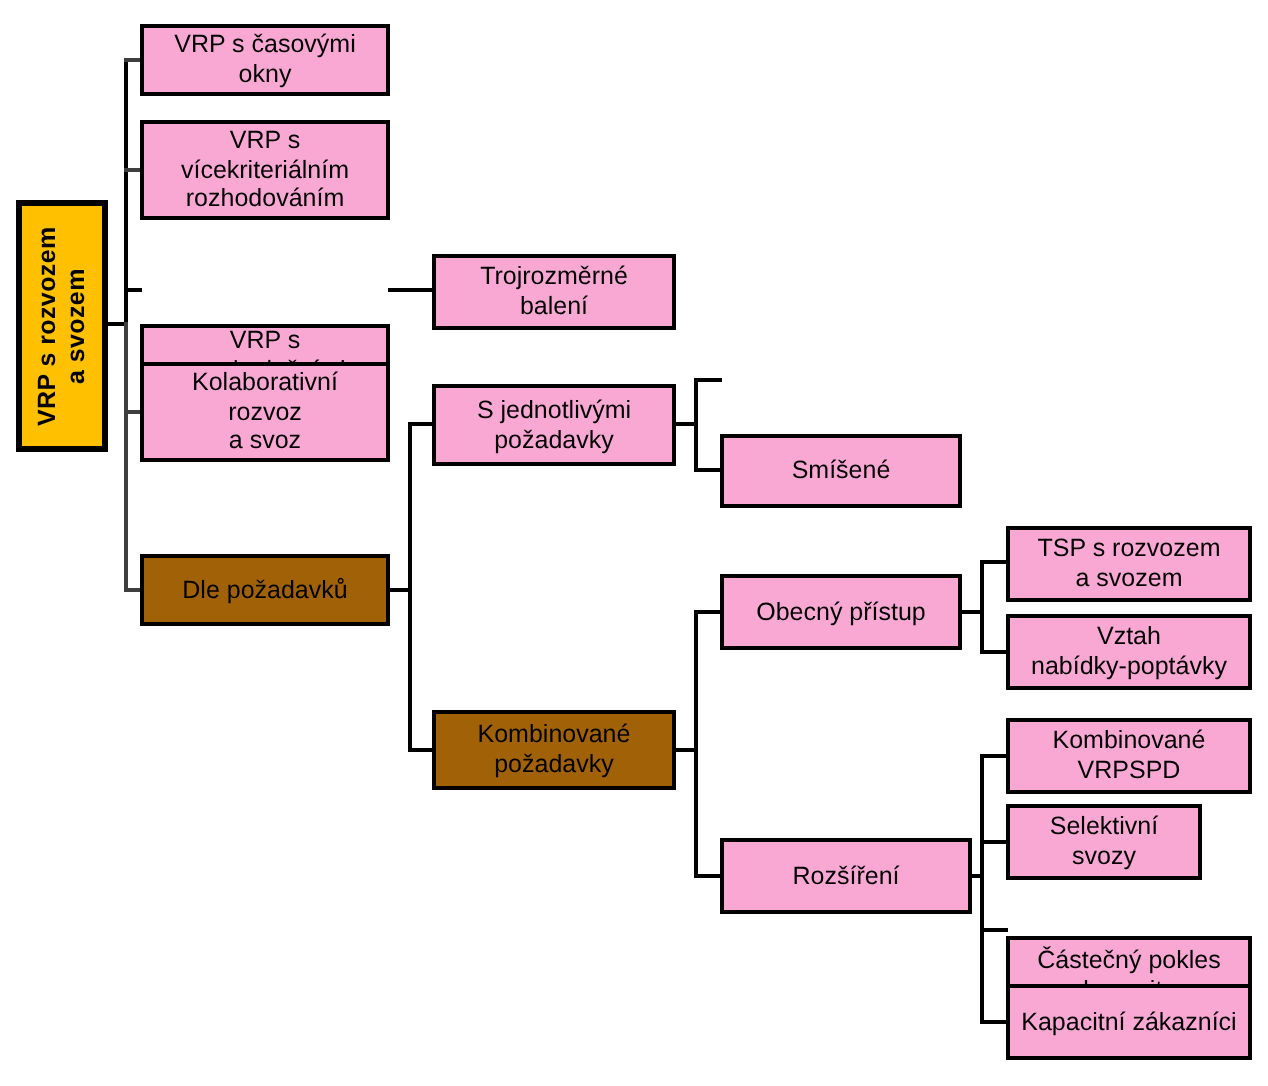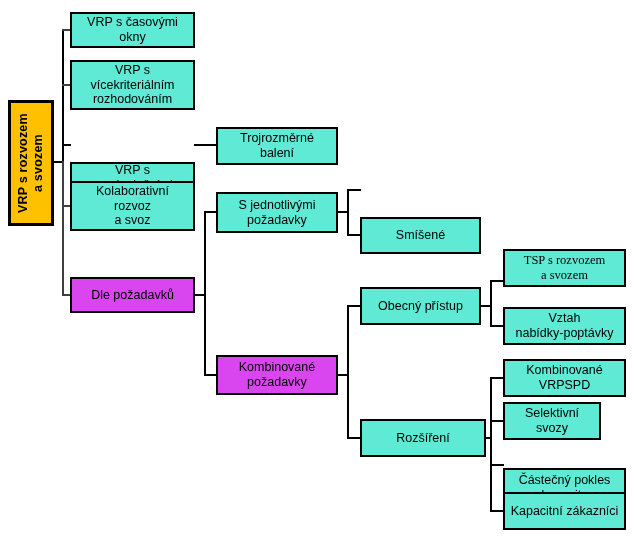--- a/index.html
+++ b/index.html
@@ -12,39 +12,39 @@
     width: 634px;
     height: 543px;
     background: #ffffff;
     font-family: "Liberation Sans", sans-serif;
     overflow: hidden;
   }
   .node {
     position: absolute;
     box-sizing: border-box;
     border: 2px solid #000000;
-    background: #5eead4;
+    background: #f9a8d4;
     color: #000000;
     font-size: 12.5px;
     line-height: 1.18;
     text-align: center;
     display: flex;
     align-items: center;
     justify-content: center;
     padding: 0 4px;
     white-space: pre-line;
     z-index: 3;
   }
   .node.accent-strong {
     background: #FFC000;
     border-width: 3px;
     font-weight: bold;
   }
   .node.accent-soft {
-    background: #d946ef;
+    background: #a16207;
   }
   .node.vertical {
     writing-mode: vertical-rl;
     transform: rotate(180deg);
     letter-spacing: 0.2px;
   }
   .edge {
     position: absolute;
     background: #3f3f3f;
     z-index: 1;
@@ -121,21 +121,21 @@
 
   <div class="node" style="left:360px; top:217px; width:121px; height:37px;">Smíšené</div>
 
   <div class="node accent-soft" style="left:216px; top:355px; width:122px; height:40px;">Kombinované
 požadavky</div>
 
   <div class="node" style="left:360px; top:287px; width:121px; height:38px;">Obecný přístup</div>
 
   <div class="node" style="left:360px; top:419px; width:126px; height:38px;">Rozšíření</div>
 
-  <div class="node" style="left:503px; top:249px; width:123px; height:38px;font-family:Liberation Serif, serif;">TSP s rozvozem
+  <div class="node" style="left:503px; top:263px; width:123px; height:38px;">TSP s rozvozem
 a svozem</div>
 
   <div class="node" style="left:503px; top:307px; width:123px; height:38px;">Vztah
 nabídky-poptávky</div>
 
   <div class="node" style="left:503px; top:359px; width:123px; height:38px;">Kombinované VRPSPD</div>
 
   <div class="node" style="left:503px; top:402px; width:98px; height:38px;">Selektivní svozy</div>
 
   <div class="node" style="left:503px; top:445px; width:123px; height:40px;margin-top:23px;">Částečný pokles

